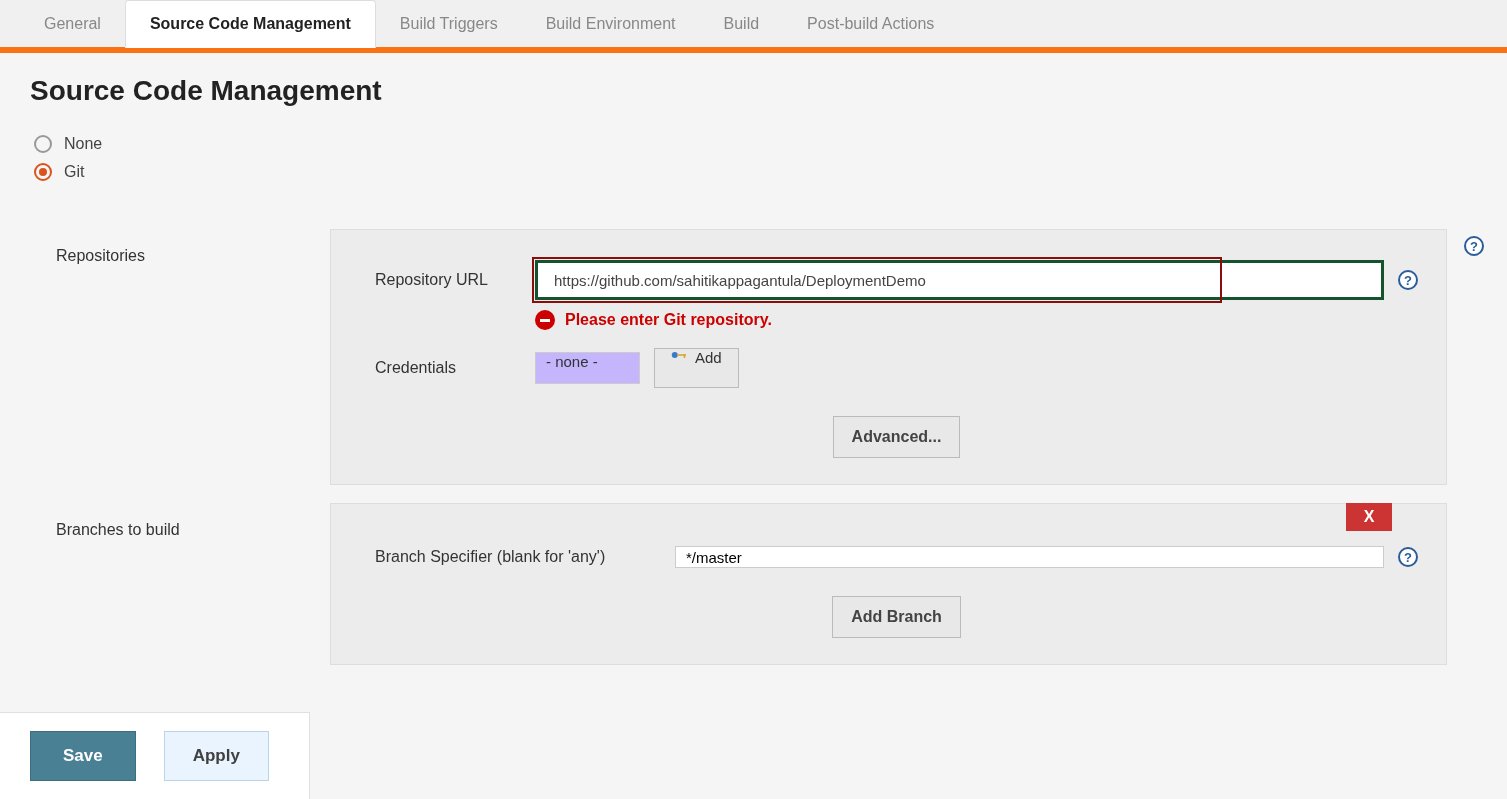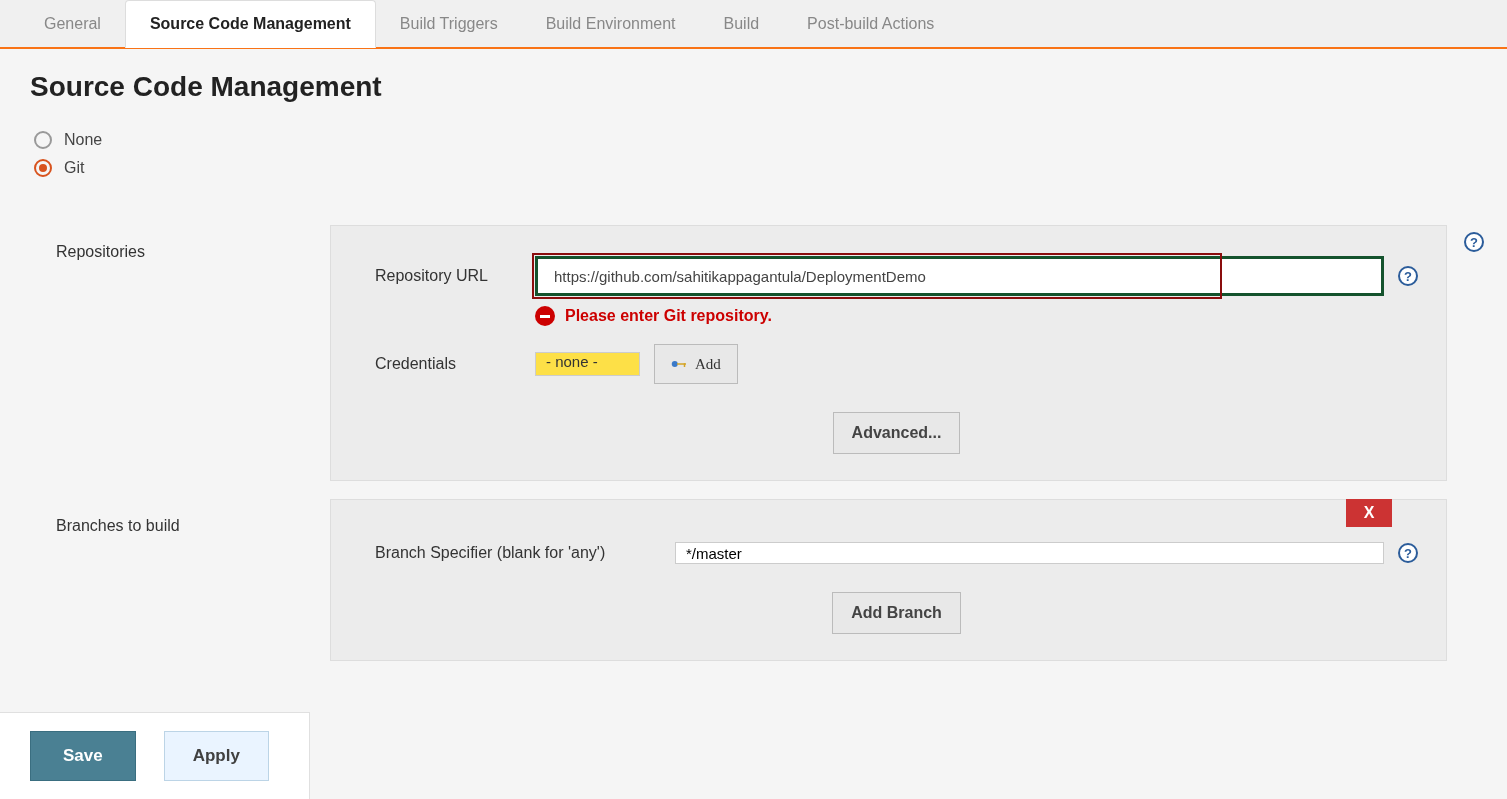--- a/index.html
+++ b/index.html
@@ -4,21 +4,21 @@
 <style>
 * { box-sizing: border-box; margin: 0; padding: 0; }
 body {
   font-family: Arial, Helvetica, sans-serif;
   background: #f5f5f5;
   color: #333;
   font-size: 15px;
 }
 .tabs {
   display: flex;
-  border-bottom: 2px solid #f97316;
+  border-bottom: 6px solid #f97316;
   padding: 0 20px;
   background: #f0f0f0;
 }
 .tab {
   padding: 14px 24px;
   color: #888;
   cursor: pointer;
   font-size: 16px;
   background: transparent;
   border: none;
@@ -130,39 +130,38 @@
   justify-content: center;
   margin-right: 10px;
 }
 .error-icon::after {
   content: "";
   width: 10px; height: 3px;
   background: #fff;
 }
 .error-text { color: #cc0000; font-weight: bold; font-size: 16px; }
 .cred-select {
-  height: 24px;
+  height: 32px;
   border: 1px solid #ccc;
   padding: 0 16px 0 10px;
   font-size: 15px;
-  background: #fde047;
+  background: #c4b5fd;
   min-width: 105px;
 }
 .add-btn {
   height: 40px;
   border: 1px solid #bbb;
   background: #e8e8e8;
   padding: 0 16px;
   font-size: 15px;
   color: #333;
   margin-left: 14px;
   display: inline-flex;
-  align-items: center;
-  cursor: pointer;
-  font-family: Liberation Serif, serif;
+  align-items: flex-start;
+  cursor: pointer;
 }
 .key-icon {
   width: 18px; height: 12px;
   margin-right: 6px;
 }
 .key-icon svg { display: block; }
 .btn-group {
   display: flex;
   flex-direction: column;
   align-items: center;

